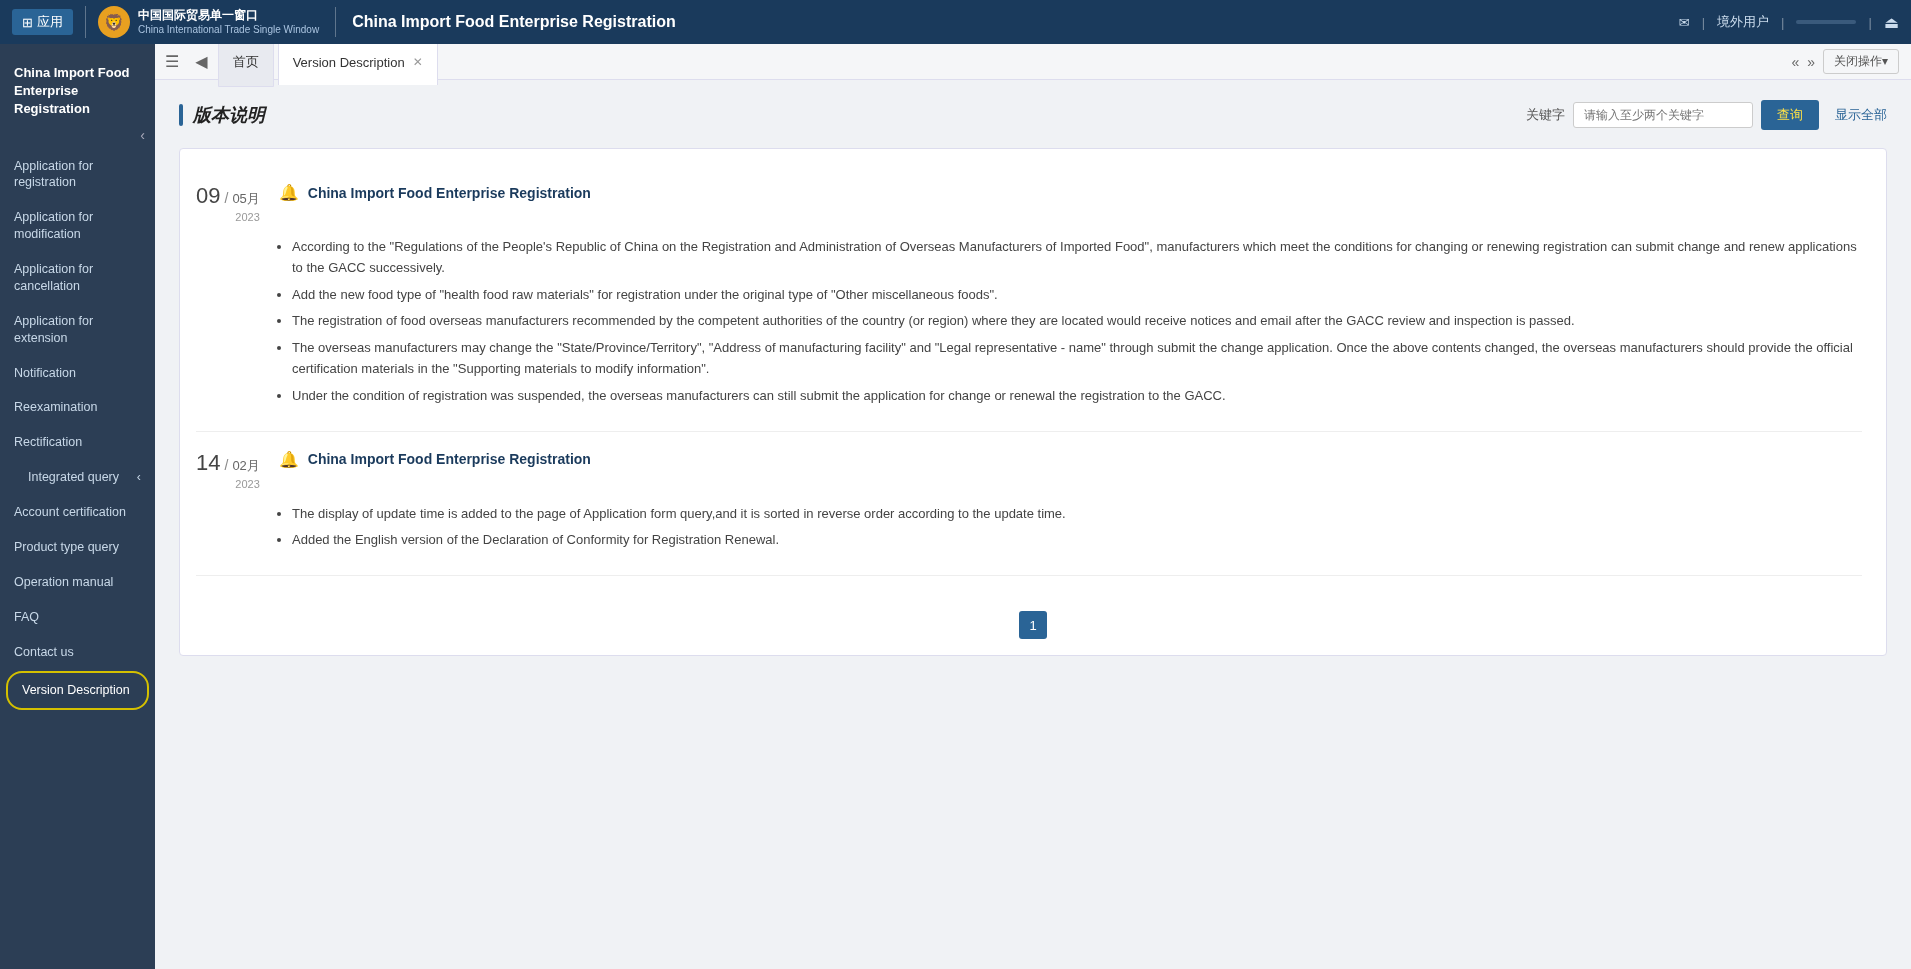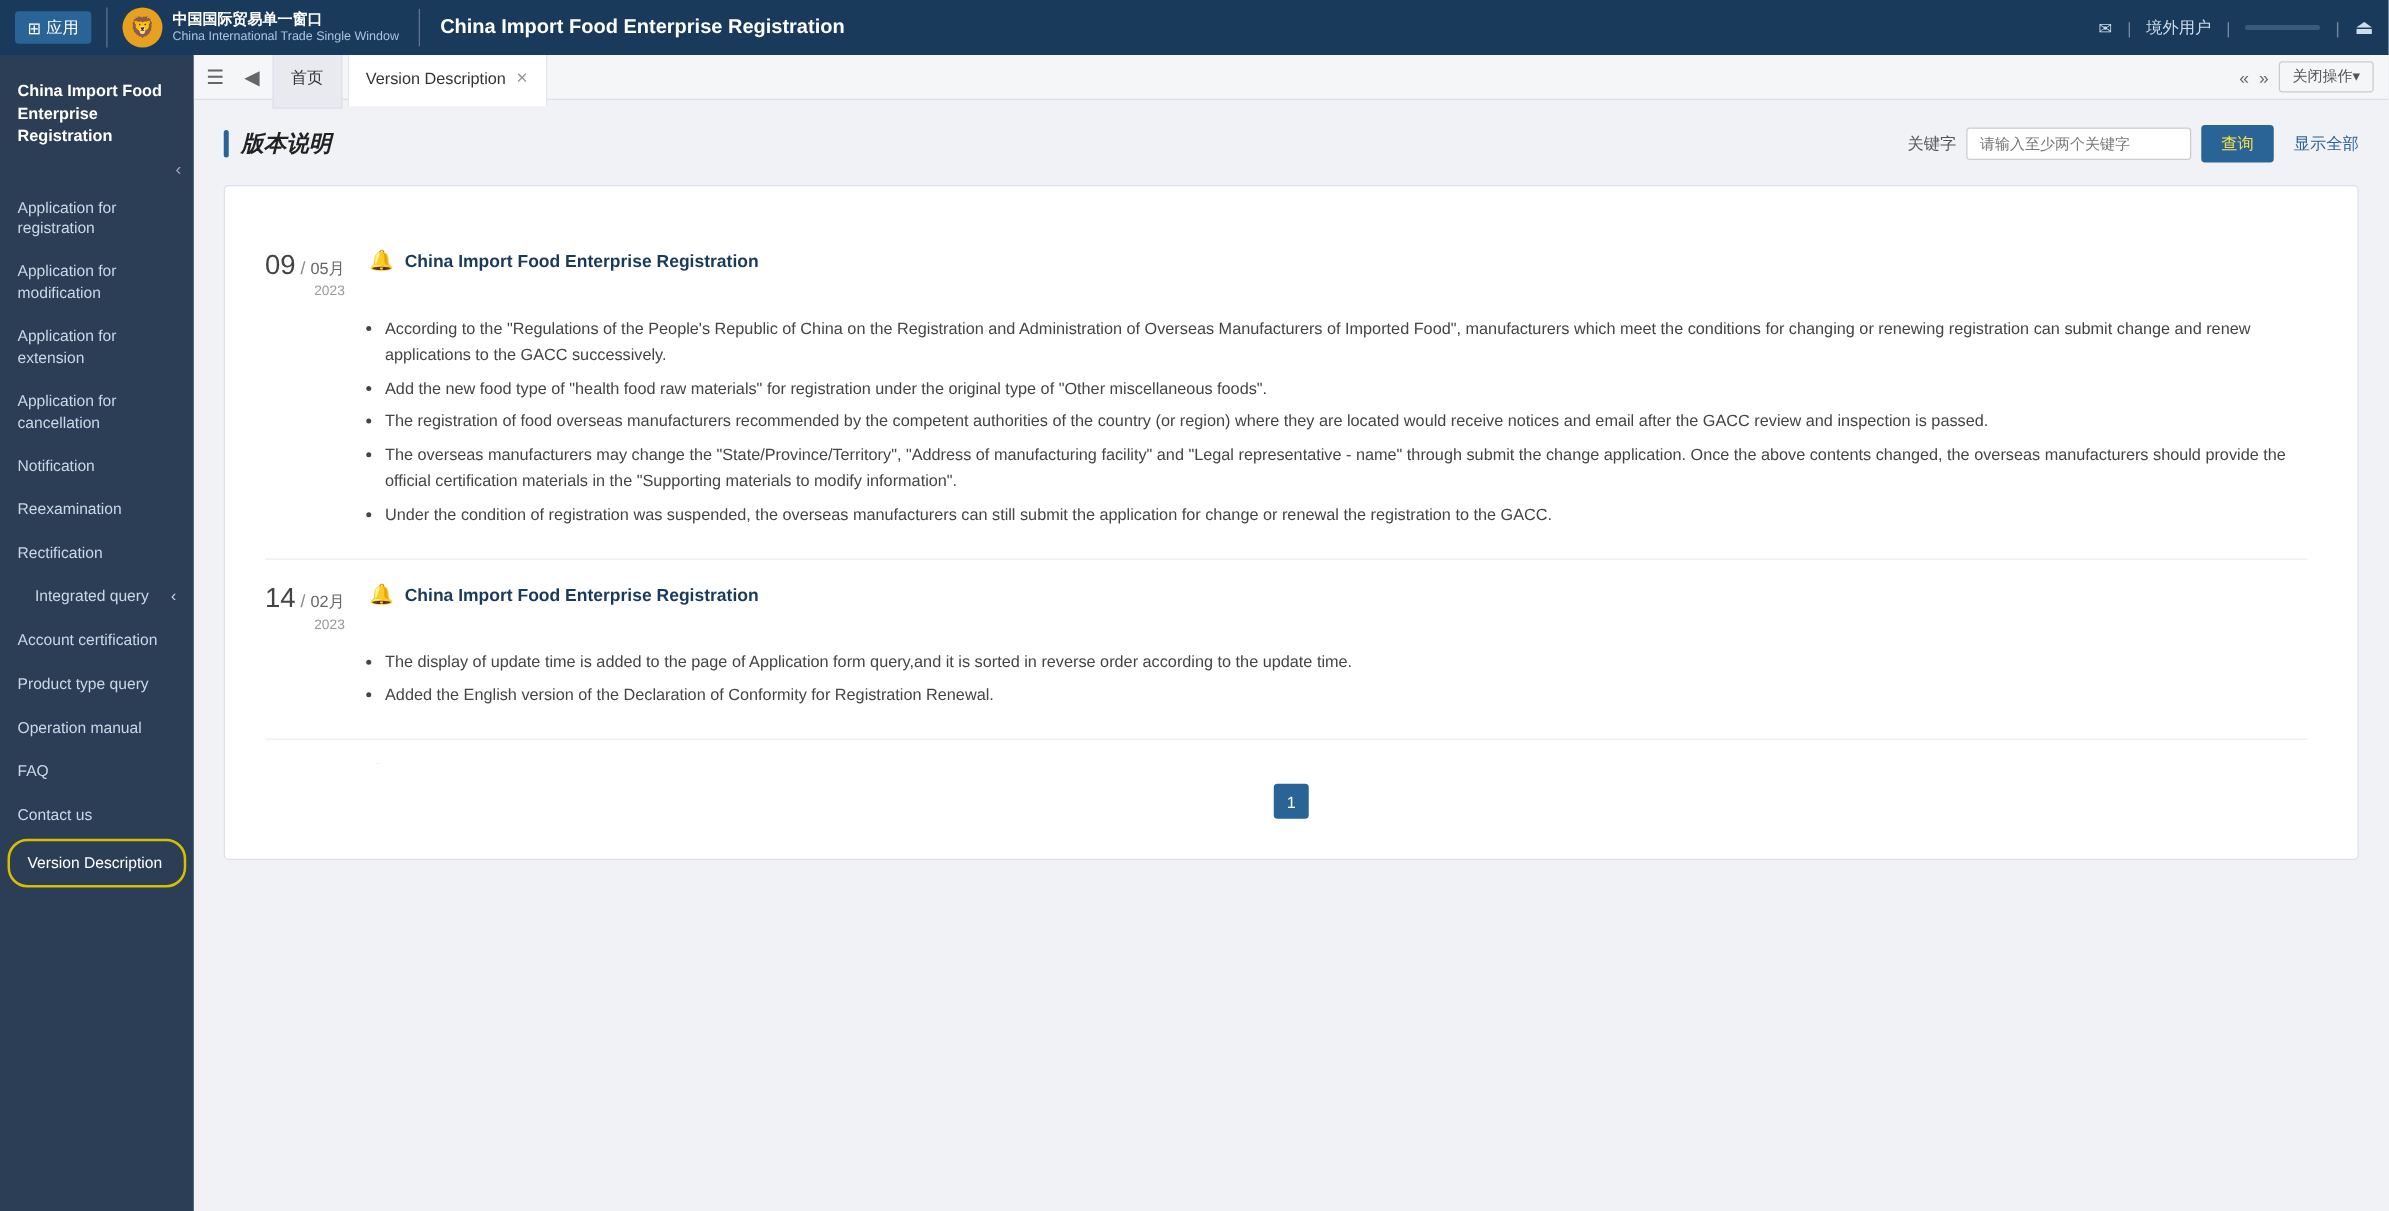--- a/index.html
+++ b/index.html
@@ -50,21 +50,21 @@
     .page-header { display: flex; align-items: center; margin-bottom: 18px; }
     .page-title-bar { display: flex; align-items: center; gap: 10px; font-size: 18px; font-weight: bold; color: #222; flex: 1; font-style: italic; }
     .page-title-accent { width: 4px; height: 22px; background: #2a6496; border-radius: 2px; }
     .search-bar { display: flex; align-items: center; gap: 8px; }
     .search-label { font-size: 13px; color: #555; }
     .search-input { border: 1px solid #ccc; border-radius: 3px; padding: 5px 10px; font-size: 12px; width: 180px; color: #14532d; }
     .search-btn { background: #2a6496; color: #fde047; border: none; border-radius: 3px; padding: 6px 16px; cursor: pointer; font-size: 13px; }
     .show-all-btn { color: #2a6496; font-size: 13px; cursor: pointer; background: none; border: none; margin-left: 8px; }
 
     
-    .version-container { background: white; border: 1px solid #dde; border-radius: 4px; padding: 32px; overflow-y: auto; max-height: calc(100vh - 180px); }
+    .version-container { background: white; border: 1px solid #dde; border-radius: 4px; padding: 16px; overflow-y: auto; max-height: calc(100vh - 180px); }
     .version-entry { padding: 18px 0; border-bottom: 1px solid #eee; }
     .version-entry:last-child { border-bottom: none; }
     .version-header { display: flex; align-items: flex-start; gap: 20px; margin-bottom: 14px; }
     .version-date { min-width: 60px; text-align: right; }
     .version-date-day { font-size: 22px; color: #444; font-weight: 300; }
     .version-date-sep { font-size: 14px; color: #888; margin: 0 4px; }
     .version-date-month { font-size: 13px; color: #666; }
     .version-date-year { font-size: 11px; color: #999; }
     .version-date-top { display: flex; align-items: baseline; }
     .version-title-row { display: flex; align-items: center; gap: 8px; }
@@ -106,22 +106,22 @@
 </div>
 
 <div class="main-layout">
 
   <div class="sidebar">
     <div class="sidebar-header">China Import Food Enterprise Registration</div>
     <div style="text-align:right;padding:0 10px 6px;color:#aab;font-size:14px;cursor:pointer;">‹</div>
 
     <div class="sidebar-item">Application for registration</div>
     <div class="sidebar-item">Application for modification</div>
+    <div class="sidebar-item">Application for cancellation</div>
     <div class="sidebar-item">Application for extension</div>
-    <div class="sidebar-item">Application for cancellation</div>
     <div class="sidebar-item">Notification</div>
     <div class="sidebar-item">Reexamination</div>
     <div class="sidebar-item">Rectification</div>
     <div class="sidebar-item sidebar-item-with-arrow">
       <span>Integrated query</span>
       <span>‹</span>
     </div>
     <div class="sidebar-item">Account certification</div>
     <div class="sidebar-item">Product type query</div>
     <div class="sidebar-item">Operation manual</div>

